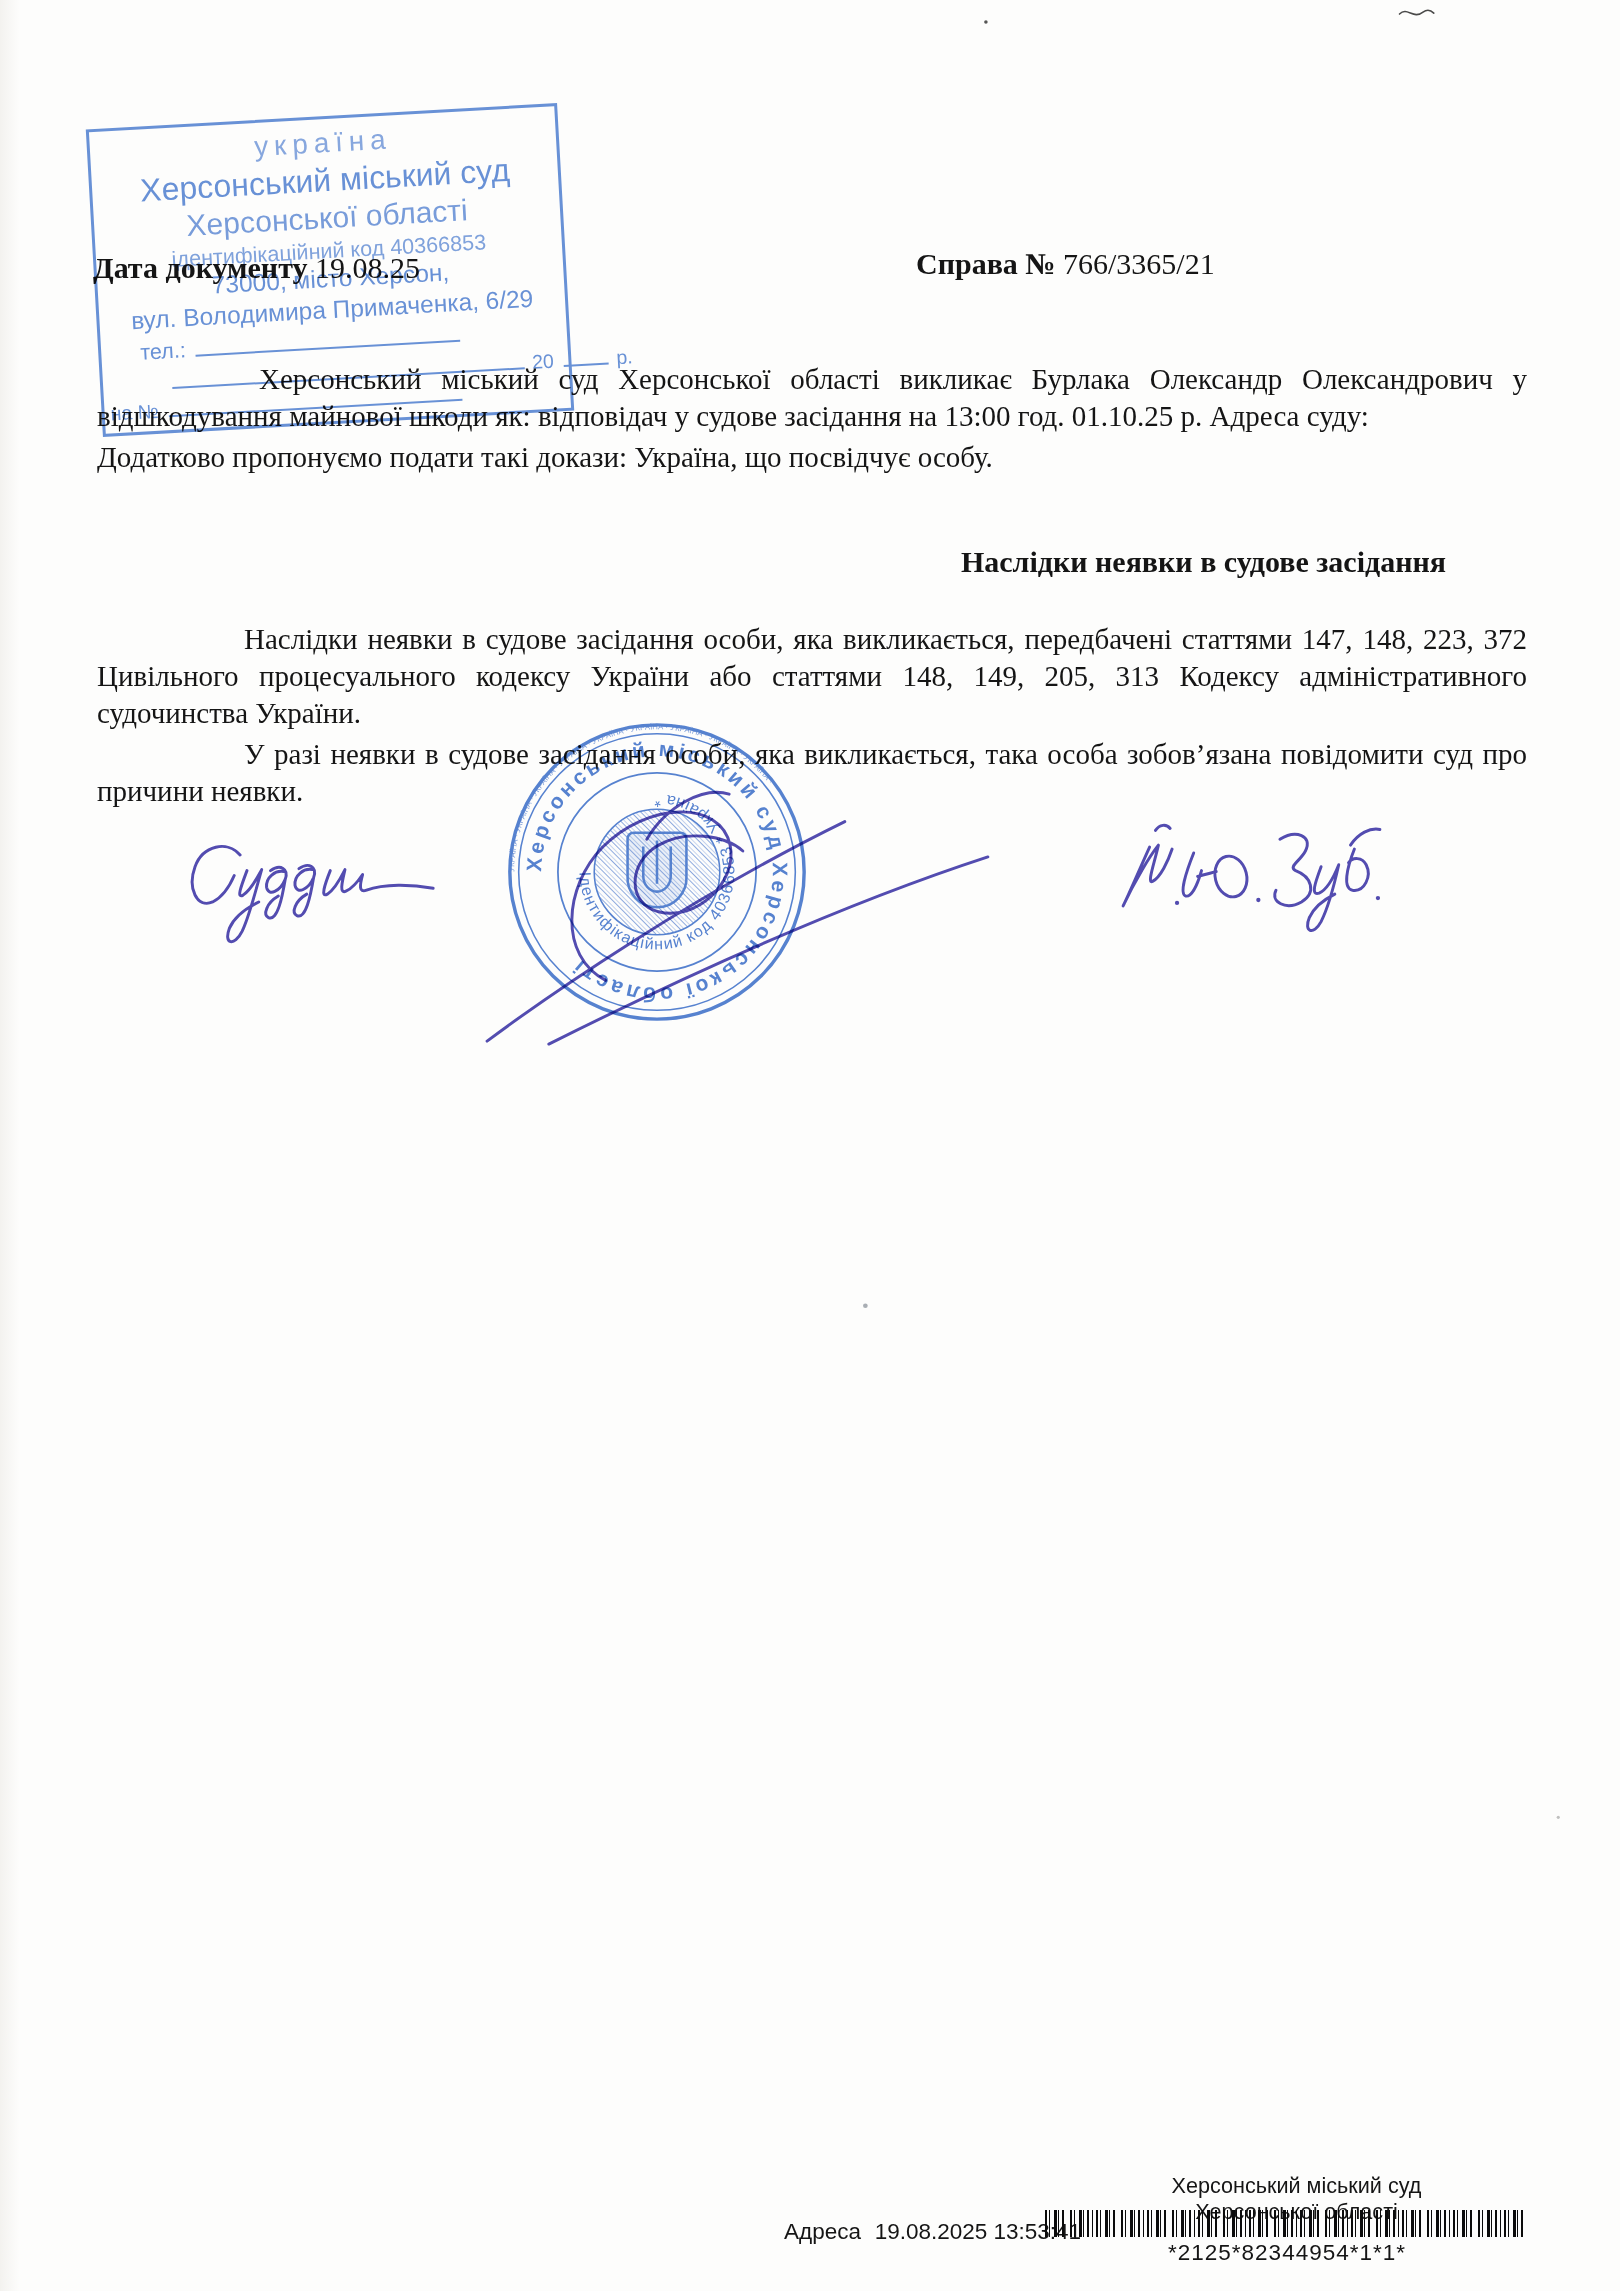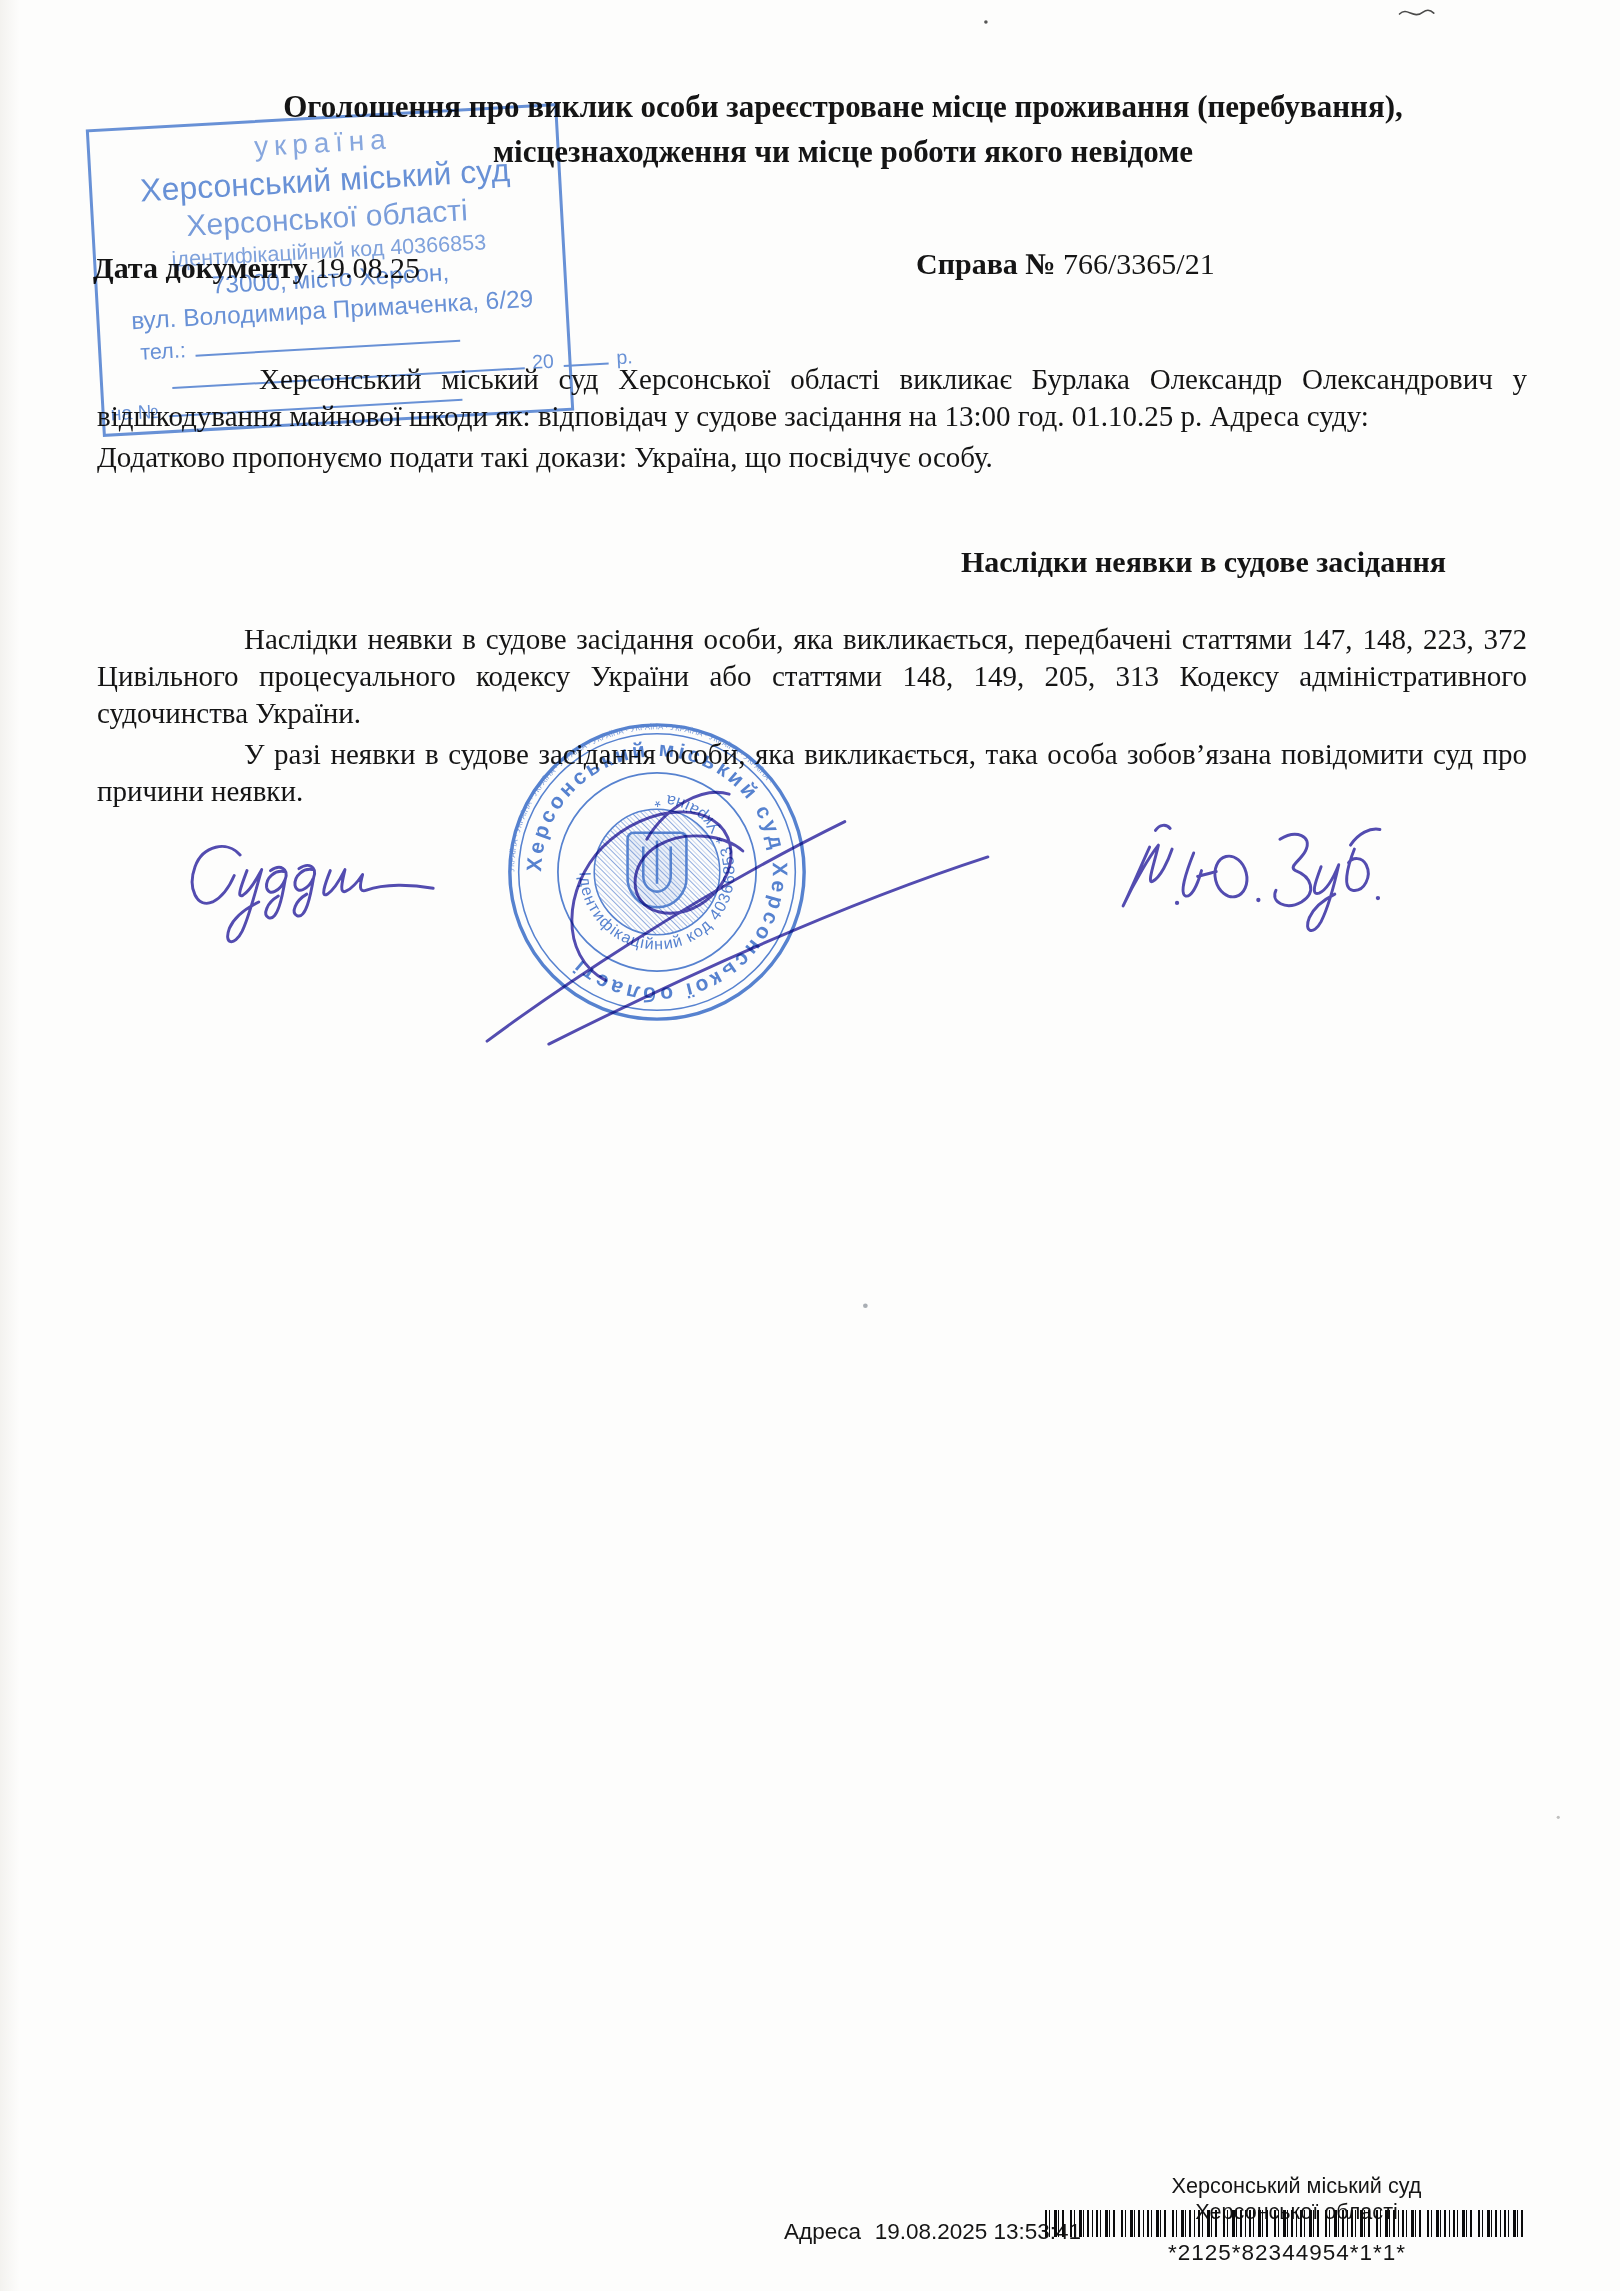--- a/index.html
+++ b/index.html
@@ -103,24 +103,20 @@
       <span>тел.:</span><span class="rs-line w270"></span>
     </div>
     <div class="rs-row rs-date">
       <span class="rs-line w380"></span><span class="rs-small">20</span><span class="rs-line w40"></span><span class="rs-small">р.</span>
     </div>
     <div class="rs-row rs-ref">
       <span>на №</span><span class="rs-line w300"></span>
     </div>
   </div>
 
-  <div class="doc-title">
-    <div>Оголошення про виклик особи зареєстроване місце проживання (перебування),</div>
-    <div>місцезнаходження чи місце роботи якого невідоме</div>
-  </div>
 
   <div class="meta-row">
     <div class="meta-date">
       <b>Дата документу</b>
       <span>19.08.25</span>
     </div>
     <div class="meta-case">
       <b>Справа №</b>
       <span>766/3365/21</span>
     </div>

